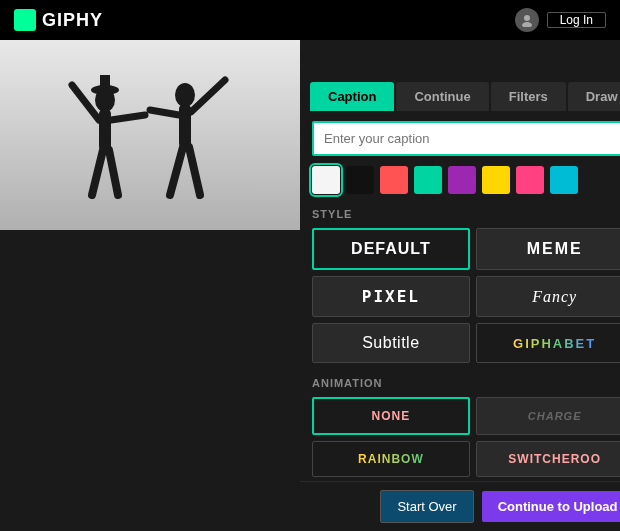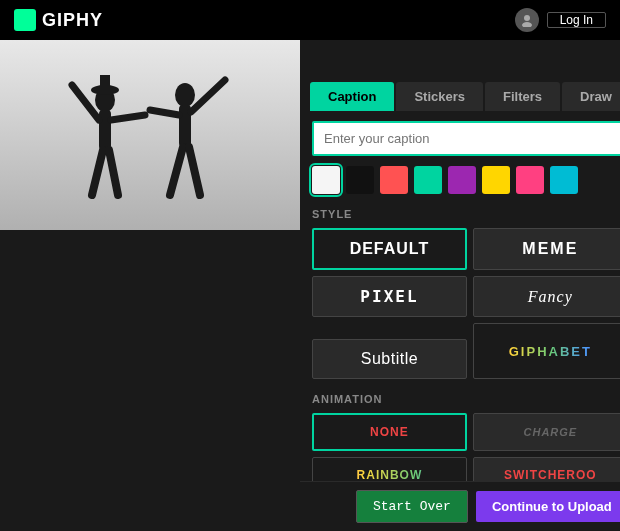--- a/index.html
+++ b/index.html
@@ -205,21 +205,20 @@
       letter-spacing: 2px;
     }
     .style-btn.fancy {
       font-style: italic;
       font-family: Georgia, serif;
       font-weight: normal;
     }
     .style-btn.subtitle {
       font-weight: normal;
       letter-spacing: 0.5px;
-      margin-top: 16px;
     }
     .style-btn.giphabet {
       font-weight: 900;
       color: transparent;
       background: linear-gradient(90deg, #ff6b6b, #ffd93d, #6bcb77, #4d96ff, #c77dff);
       -webkit-background-clip: text;
       background-clip: text;
       font-size: 13px;
       letter-spacing: 2px;
     }
@@ -227,21 +226,21 @@
     
     .anim-grid {
       display: grid;
       grid-template-columns: 1fr 1fr;
       gap: 6px;
       margin-bottom: 10px;
     }
     .anim-btn {
       background: #2a2a2a;
       border: 1px solid #444;
-      color: #ef4444;
+      color: #fca5a5;
       padding: 10px 8px;
       font-size: 12px;
       cursor: pointer;
       text-align: center;
       border-radius: 2px;
       font-weight: 700;
       letter-spacing: 1px;
     }
     .anim-btn.selected {
       border: 2px solid #00d4a0;
@@ -264,28 +263,27 @@
     .footer {
       display: flex;
       justify-content: flex-end;
       align-items: center;
       padding: 8px 12px;
       gap: 8px;
       background: #1a1a1a;
       border-top: 1px solid #2a2a2a;
     }
     .start-over-btn {
-      background: #15803d;
+      background: #0c4a6e;
       border: 1px solid #555;
       color: #fff;
       padding: 8px 16px;
       font-size: 13px;
       cursor: pointer;
       border-radius: 2px;
-      font-family: Liberation Mono, monospace;
     }
     .upload-btn {
       background: #7c3aed;
       border: none;
       color: #fff;
       padding: 8px 16px;
       font-size: 13px;
       cursor: pointer;
       border-radius: 2px;
       font-weight: 700;
@@ -358,21 +356,21 @@
         </g>
       </svg>
     </div>
     <div class="preview-black"></div>
   </div>
 
   <div class="right-panel">
 
     <div class="tabs">
       <button class="tab active">Caption</button>
-      <button class="tab">Stickers</button>
+      <button class="tab">Continue</button>
       <button class="tab">Filters</button>
       <button class="tab">Draw</button>
     </div>
 
     <div class="content">
 
       
       <input class="caption-input" type="text" placeholder="Enter your caption" style="">
 
       

